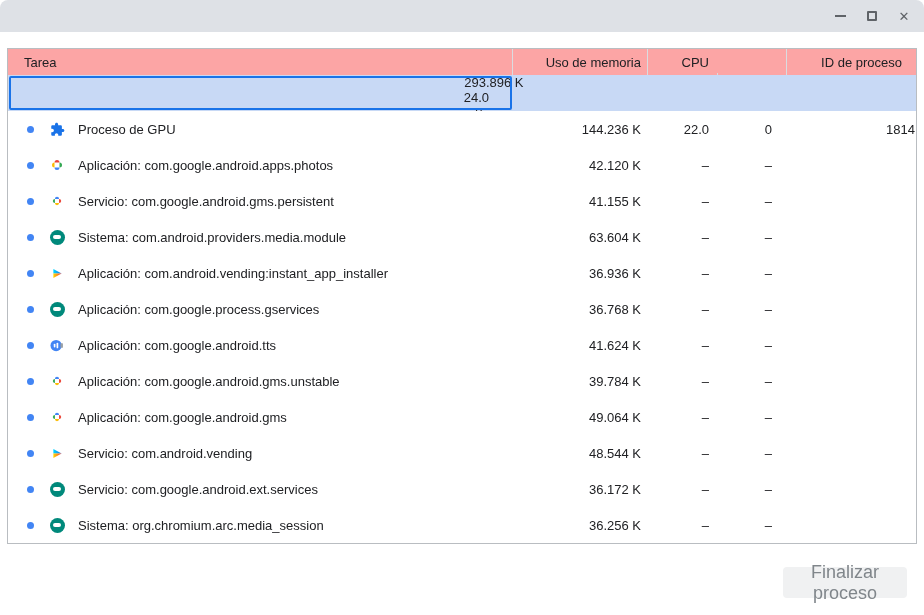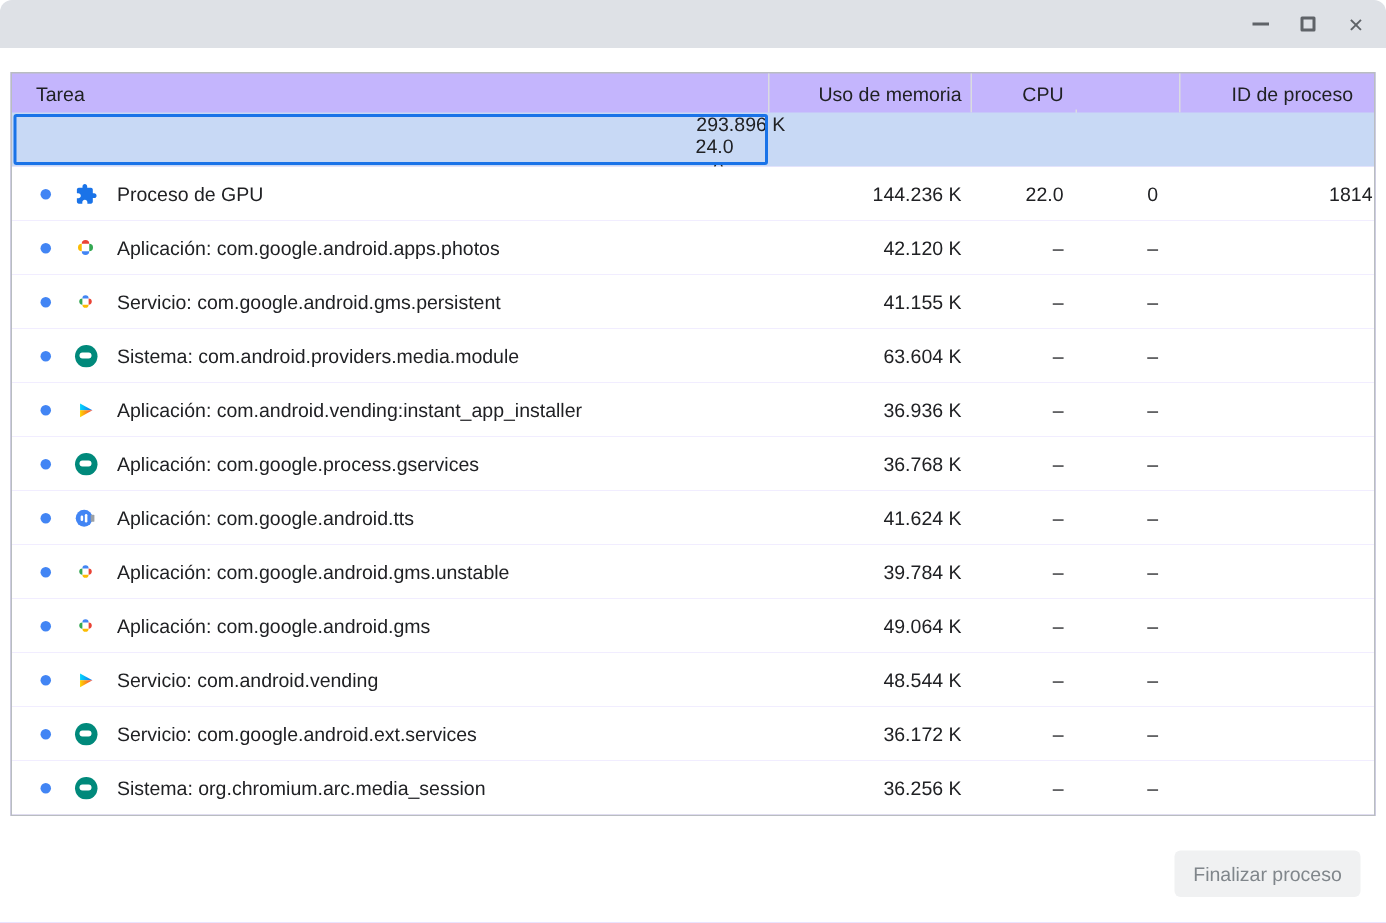--- a/index.html
+++ b/index.html
@@ -33,21 +33,21 @@
     cursor: default; color: #5f6368;
   }
   .glyph-min { width: 11px; height: 2px; background: #5f6368; }
   .glyph-max { width: 10px; height: 10px; border: 2px solid #5f6368; border-radius: 1px; }
   .glyph-close { font-size: 13px; line-height: 1; color: #5f6368; font-weight: bold; }
   
   .task-table {
     position: absolute; left: 7px; top: 48px;
     width: 910px; height: 496px;
     border: 1px solid #b9bdc1;
-    background: #c4b5fd;
+    background: #fca5a5;
   }
   .thead { display: flex; height: 26px; align-items: center; }
   .th {
     height: 100%; display: flex; align-items: center;
     color: #202124; white-space: nowrap;
   }
   .th.num { justify-content: flex-end; }
   .col-task { flex: 1 1 auto; padding-left: 16px; }
   .col-mem  { width: 135px; padding-right: 6px; }
   .col-cpu  { width: 70px;  padding-right: 8px; }
@@ -98,21 +98,21 @@
     width: 8px; height: 4px; border-radius: 2px;
     transform: translate(-50%, -50%);
     background: #fff;
   }
   
   .end-process-btn {
     position: absolute; top: 567px; right: 17px;
     width: 124px; height: 31px;
     background: #f0f1f2; color: #80868b;
     border: none; border-radius: 4px;
-    font-family: inherit; font-size: 13px;
+    font-family: inherit; font-size: 18px;
     display: flex; align-items: center; justify-content: center;
   }
 </style>
 </head>
 <body>
 
 <div class="window">
 
   <div class="titlebar">
     <div class="win-controls">

